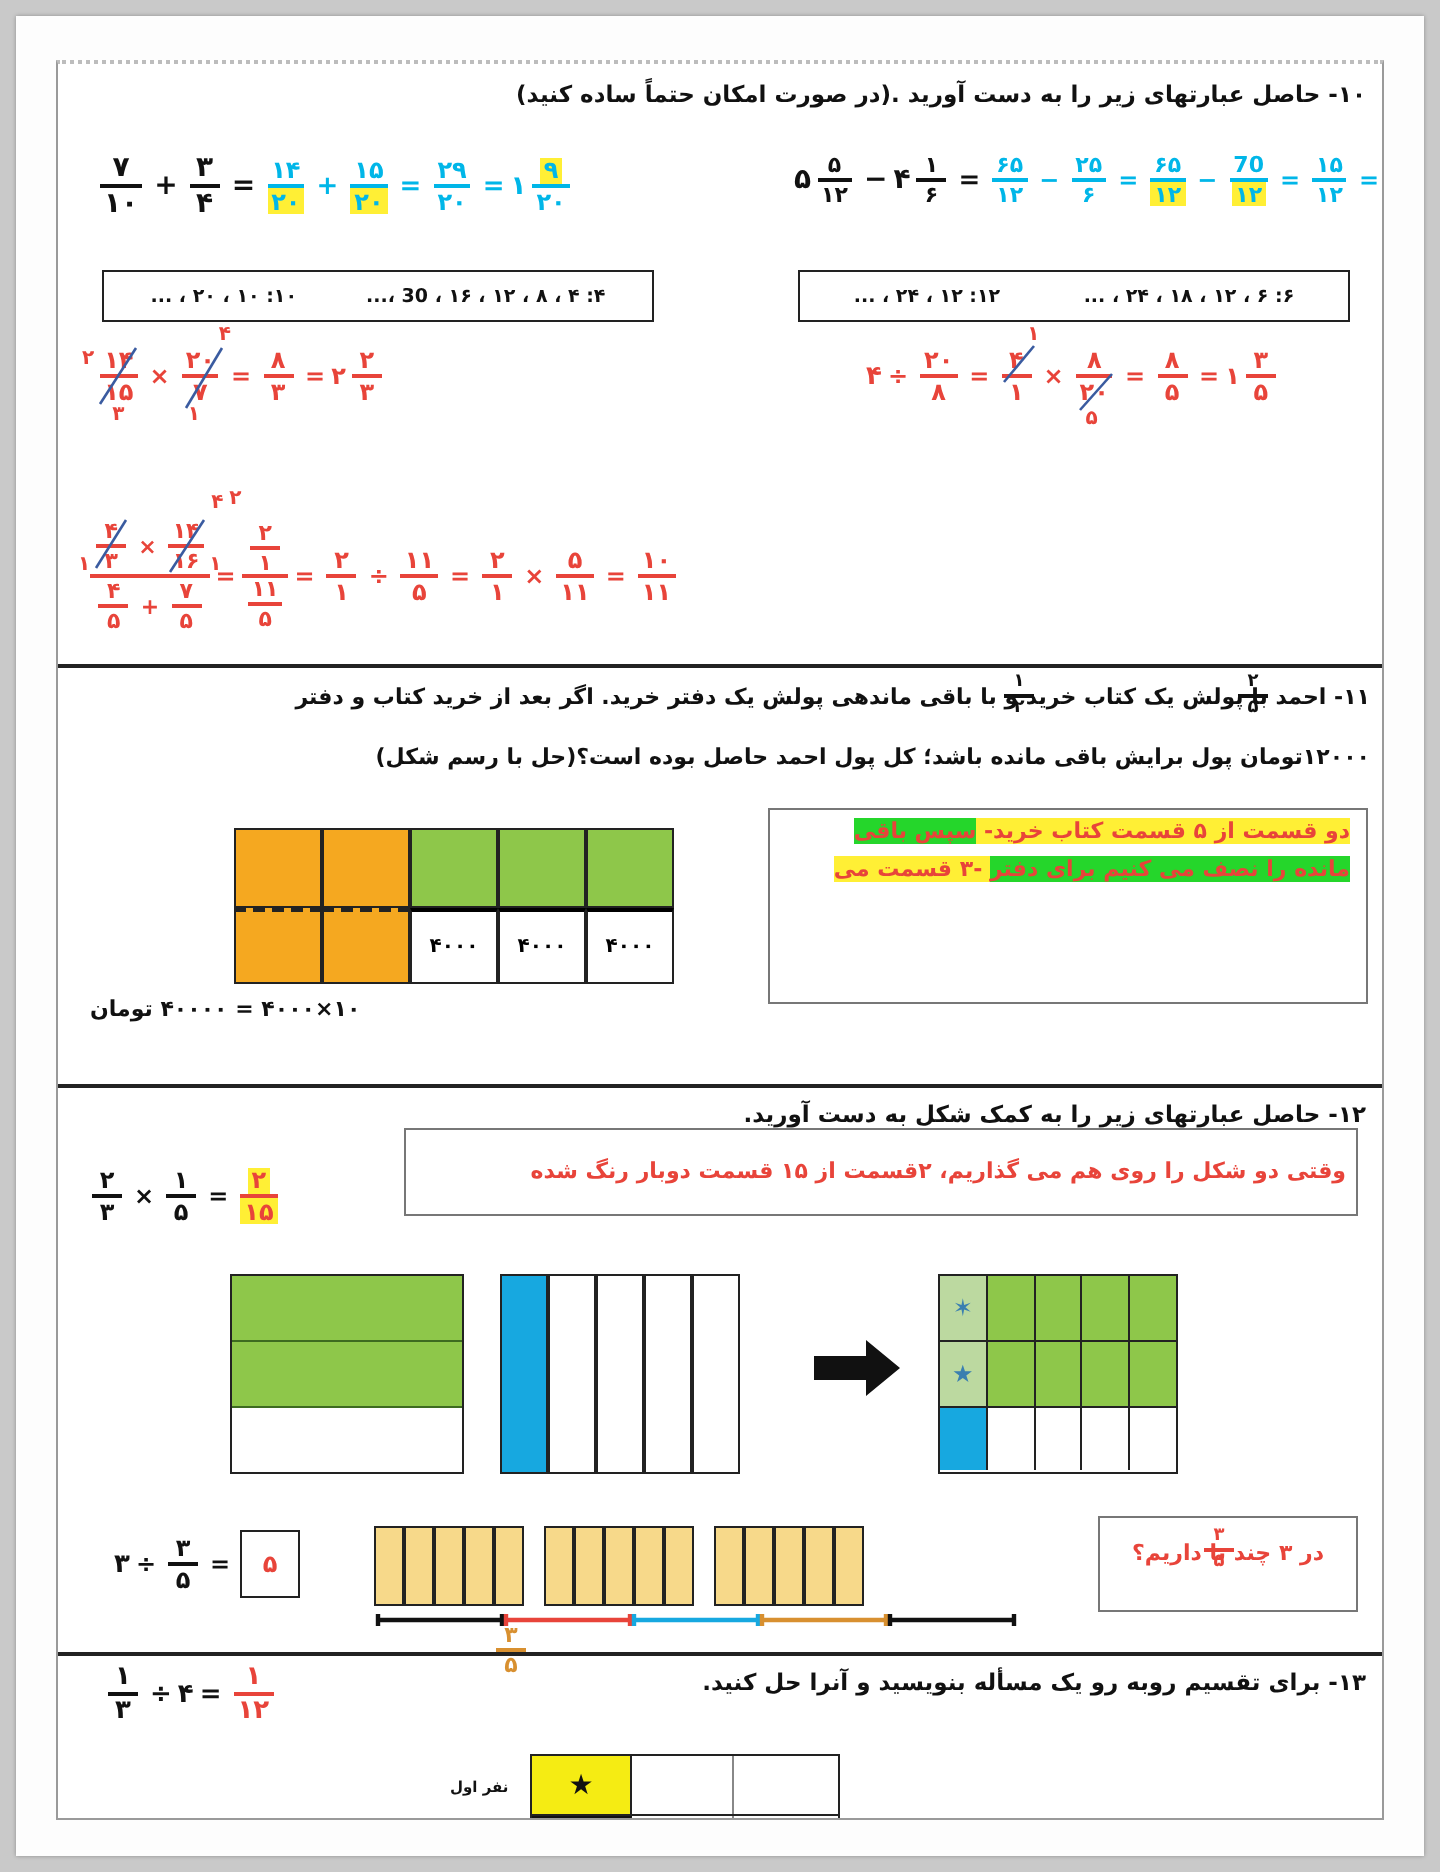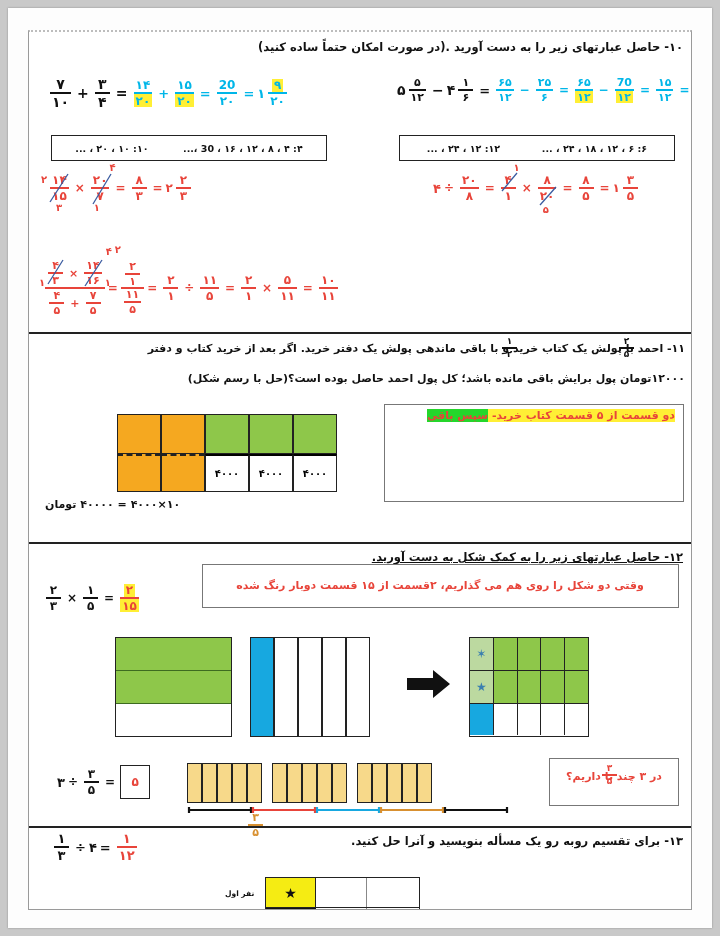--- a/index.html
+++ b/index.html
@@ -130,21 +130,21 @@
           <span class="den hl">۲۰</span>
         </span>
     <span class="op blue sz13">+</span>
     <span class="frac blue sz12">
           <span class="num">۱۵</span>
           <span class="bar"></span>
           <span class="den hl">۲۰</span>
         </span>
     <span class="op blue sz13">=</span>
     <span class="frac blue sz12">
-          <span class="num">20</span>
+          <span class="num">۲۹</span>
           <span class="bar"></span>
           <span class="den">۲۰</span>
         </span>
     <span class="op blue sz13">=</span>
     <span class="mixed">
           <span class="blue sz13">۱</span>
       <span class="frac blue sz12">
             <span class="num hl">۹</span>
             <span class="bar"></span>
             <span class="den">۲۰</span>
@@ -452,25 +452,28 @@
         </div>
   </div>
 
   <div class="prose" style="left:16px; top:464px; font-weight:bold; font-size:11px; direction:rtl; white-space:nowrap;">۱۰×۴۰۰۰ = ۴۰۰۰۰      تومان</div>
 
   <div class="note" style="left:355px; top:372px; width:300px; height:98px;"></div>
   <div class="handwr" style="position:absolute; left:359px; top:374px; width:292px; padding:1px 5px;">
     <div>
       <span class="hlY">دو قسمت از ۵ قسمت کتاب خرید- </span><span class="hlG">سپس باقی</span>
     </div>
+    <div>
+      <span class="hlG">مانده را نصف می کنیم برای دفتر</span><span class="hlY"> -۳ قسمت می</span>
+    </div>
   </div>
 
   <div class="hr" style="top:510px;"></div>
 
-  <div class="qtitle" style="right:8px; top:518px;text-decoration:underline;">۱۲- حاصل عبارتهای زیر را به کمک شکل به دست آورید.</div>
+  <div class="qtitle" style="right:8px; top:518px;">۱۲- حاصل عبارتهای زیر را به کمک شکل به دست آورید.</div>
 
   <div class="eq" style="left:14px; top:552px;">
     <span class="frac blk sz12">
           <span class="num">۲</span>
           <span class="bar"></span>
           <span class="den">۳</span>
         </span>
     <span class="op blk sz12">×</span>
     <span class="frac blk sz12">
           <span class="num">۱</span>
@@ -479,21 +482,21 @@
         </span>
     <span class="op blk sz12">=</span>
     <span class="frac red sz12">
           <span class="num hl">۲</span>
           <span class="bar"></span>
           <span class="den hl">۱۵</span>
         </span>
   </div>
 
   <div class="note" style="left:173px; top:532px; width:477px; height:44px;"></div>
-  <div class="handwr" style="position:absolute; left:178px; top:545px; width:466px; font-size:11px; text-align:center;">
+  <div class="handwr" style="position:absolute; left:178px; top:545px; width:466px; font-size:11px; text-align:right;">
     <span>وقتی دو شکل را روی هم می گذاریم، ۲قسمت از ۱۵ قسمت دوبار رنگ شده</span>
   </div>
 
   <div style="position:absolute;left:86px;top:605px;width:117px;height:100px;border:1.5px solid #222;">
     <div class="green" style="height:33px;border-bottom:1.5px solid #3d6b20;"></div>
     <div class="green" style="height:33px;border-bottom:1.5px solid #3d6b20;"></div>
     <div style="height:32px;background:#fff;"></div>
   </div>
 
   <div class="cellrow" style="left:221px;top:605px;">

